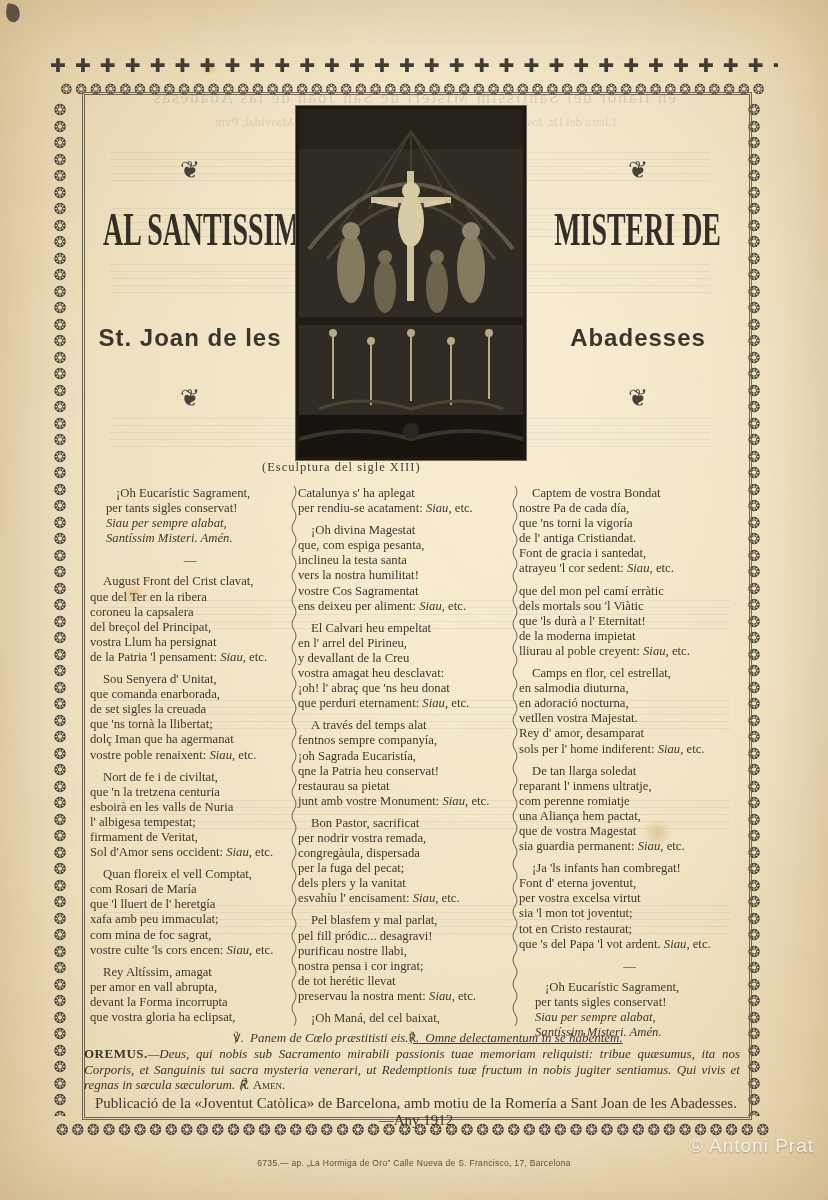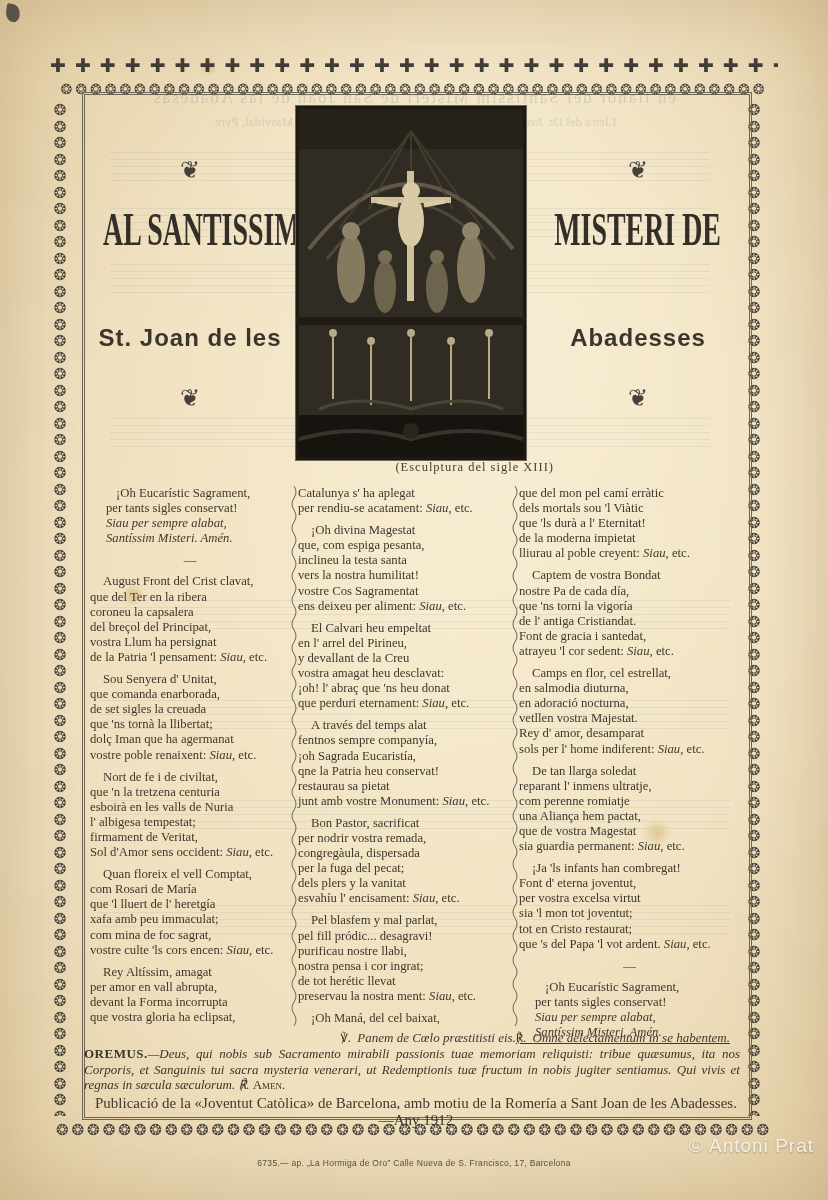--- a/index.html
+++ b/index.html
@@ -41,38 +41,38 @@
   .tb-left{left:92px;top:158px;}
   .tb-right{left:540px;top:158px;}
   .fleuron{font-size:24px;color:#46423a;line-height:24px;}
   .fleuron.bottom{margin-top:34px;}
   .main-title{margin-top:30px;font-weight:bold;color:#332f28;font-size:31px;white-space:nowrap;}
   .main-title span{display:inline-block;transform:scale(.9,1.5);letter-spacing:0px;font-family:"Liberation Serif",serif;}
   .sub-title{margin-top:76px;font-family:"Liberation Sans",sans-serif;font-weight:bold;font-size:24px;color:#3a362e;white-space:nowrap;letter-spacing:1px;}
 
   
   .photo{position:absolute;left:296px;top:106px;width:224px;height:348px;border:3px solid #1d1a14;background:#2c2820;box-shadow:0 0 0 1px #6e6454;}
-  .caption{position:absolute;left:262px;top:460px;width:292px;text-align:right;font-size:12.5px;letter-spacing:1px;color:#454035;}
+  .caption{position:absolute;left:262px;top:460px;width:292px;text-align:left;font-size:12.5px;letter-spacing:1px;color:#454035;}
 
   
   .verses{position:absolute;left:90px;top:486px;width:650px;display:flex;}
   .vcol{font-size:12.7px;line-height:15.1px;color:#3d382e;}
   .vcol.c1{width:200px;}
   .vcol.c2{width:213px;}
   .vcol.c3{width:221px;}
   .gutter{width:8px;display:flex;justify-content:center;}
   .stanza{margin-bottom:7px;}
   .vline.ind{text-indent:13px;}
   .stanza.refrain{padding-left:16px;}
   .stanza.refrain .vline:first-child{text-indent:10px;}
   .stanza-divider{text-align:center;margin:2px 0 6px 0;letter-spacing:0;color:#4a443a;}
   .vcol i{font-style:italic;text-align:right;}
 
   
-  .versicles{position:absolute;left:100px;top:1029px;width:634px;display:flex;justify-content:flex-end;font-style:italic;font-size:13px;color:#3d382e;}
+  .versicles{position:absolute;left:100px;top:1029px;width:634px;display:flex;justify-content:center;font-style:italic;font-size:13px;color:#3d382e;}
   .versicles .mark{font-style:normal;font-size:12px;}
   .oremus{position:absolute;left:84px;top:1046px;width:656px;font-size:13px;line-height:15.5px;text-align:justify;font-style:italic;color:#3a352b;}
   .oremus .lbl{font-style:normal;font-weight:bold;letter-spacing:.5px;}
   .oremus .amen{font-style:normal;font-variant:small-caps;}
   .publication{position:absolute;left:88px;top:1095px;width:656px;text-align:center;font-size:15px;color:#3d382e;}
 
   .imprint{position:absolute;left:0;top:1158px;width:828px;text-align:center;font-size:8.5px;letter-spacing:.3px;color:#55503f;font-family:"Liberation Sans",sans-serif;}
   .watermark{position:absolute;right:14px;top:1135px;font-family:"Liberation Sans",sans-serif;font-size:19px;color:rgba(255,255,255,.82);text-shadow:0 1px 2px rgba(90,70,40,.45);letter-spacing:1px;}
 </style>
 </head>
@@ -265,33 +265,33 @@
           <div class="vline ind">¡Oh Maná, del cel baixat,</div>
         </div>
       </div>
     <div class="gutter">
         <svg class="wavy" width="6" height="540">
           <path d="M3 0 q4 6 0 12 q-4 6 0 12 q4 6 0 12 q-4 6 0 12 q4 6 0 12 q-4 6 0 12 q4 6 0 12 q-4 6 0 12 q4 6 0 12 q-4 6 0 12 q4 6 0 12 q-4 6 0 12 q4 6 0 12 q-4 6 0 12 q4 6 0 12 q-4 6 0 12 q4 6 0 12 q-4 6 0 12 q4 6 0 12 q-4 6 0 12 q4 6 0 12 q-4 6 0 12 q4 6 0 12 q-4 6 0 12 q4 6 0 12 q-4 6 0 12 q4 6 0 12 q-4 6 0 12 q4 6 0 12 q-4 6 0 12 q4 6 0 12 q-4 6 0 12 q4 6 0 12 q-4 6 0 12 q4 6 0 12 q-4 6 0 12 q4 6 0 12 q-4 6 0 12 q4 6 0 12 q-4 6 0 12 q4 6 0 12 q-4 6 0 12 q4 6 0 12 q-4 6 0 12 q4 6 0 12 q-4 6 0 12" fill="none" stroke="#6e6557" stroke-width="1"></path>
         </svg>
       </div>
     <div class="vcol c3">
         <div class="stanza">
-          <div class="vline">que del mon pel camí erràtic</div>
-          <div class="vline">dels mortals sou 'l Viàtic</div>
-          <div class="vline">que 'ls durà a l' Eternitat!</div>
-          <div class="vline">de la moderna impietat</div>
-          <div class="vline">lliurau al poble creyent: <i>Siau</i>, etc.</div>
-        </div>
-        <div class="stanza">
           <div class="vline ind">Captem de vostra Bondat</div>
           <div class="vline">nostre Pa de cada día,</div>
           <div class="vline">que 'ns torni la vigoría</div>
           <div class="vline">de l' antiga Cristiandat.</div>
           <div class="vline">Font de gracia i santedat,</div>
           <div class="vline">atrayeu 'l cor sedent: <i>Siau</i>, etc.</div>
+        </div>
+        <div class="stanza">
+          <div class="vline">que del mon pel camí erràtic</div>
+          <div class="vline">dels mortals sou 'l Viàtic</div>
+          <div class="vline">que 'ls durà a l' Eternitat!</div>
+          <div class="vline">de la moderna impietat</div>
+          <div class="vline">lliurau al poble creyent: <i>Siau</i>, etc.</div>
         </div>
         <div class="stanza">
           <div class="vline ind">Camps en flor, cel estrellat,</div>
           <div class="vline">en salmodia diuturna,</div>
           <div class="vline">en adoració nocturna,</div>
           <div class="vline">vetllen vostra Majestat.</div>
           <div class="vline">Rey d' amor, desamparat</div>
           <div class="vline">sols per l' home indiferent: <i>Siau</i>, etc.</div>
         </div>
         <div class="stanza">

